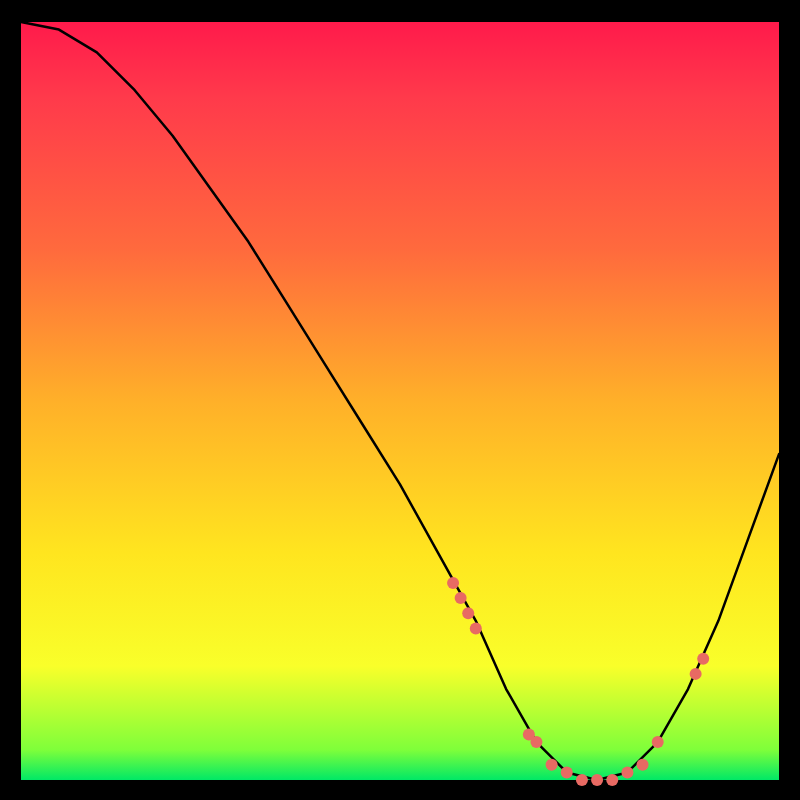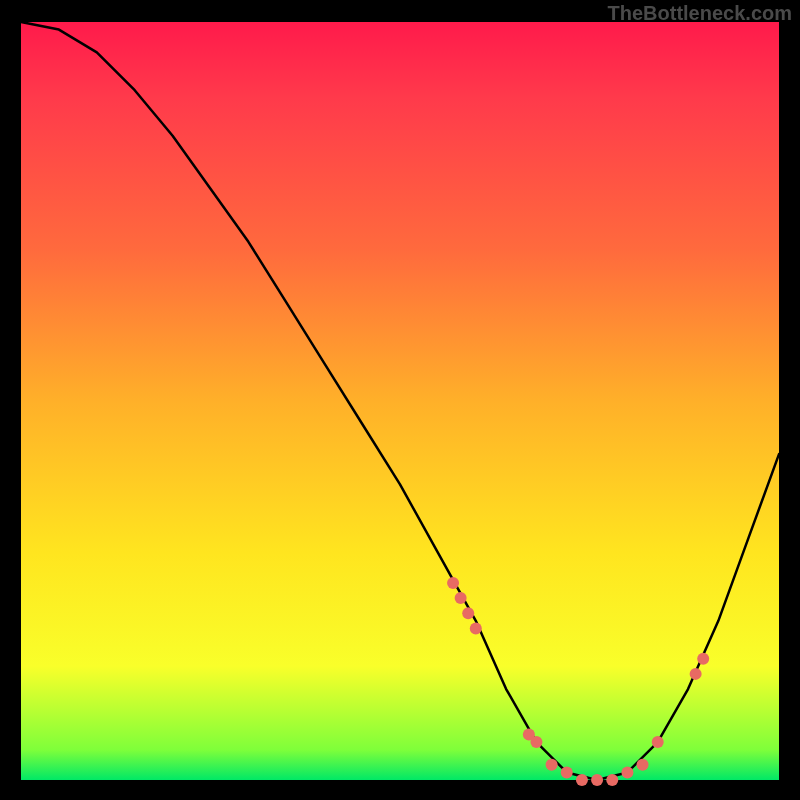--- a/index.html
+++ b/index.html
@@ -57,21 +57,20 @@
     top: 0;
     width: 758px;
     height: 758px;
     overflow: visible;
   }
 </style>
 </head>
 <body>
 
 <div class="container">
-  <div class="watermark">TheBottleneck.com</div>
 
   <div class="plot">
     <div class="gradient-bg"></div>
     <svg class="curve" viewBox="0 0 758 758" preserveAspectRatio="none">
       <path id="main-curve" fill="none" stroke="#000000" stroke-width="2.5" stroke-linecap="round" stroke-linejoin="round" d="M0.00 0.00 L37.90 7.58 L75.80 30.32 L113.70 68.22 L151.60 113.70 L189.50 166.76 L227.40 219.82 L265.30 280.46 L303.20 341.10 L341.10 401.74 L379.00 462.38 L416.90 530.60 L454.80 598.82 L485.12 667.04 L515.44 720.10 L545.76 750.42 L576.08 758.00 L606.40 750.42 L636.72 720.10 L667.04 667.04 L697.36 598.82 L727.68 515.44 L758.00 432.06"></path>
       <g id="highlight-dots">
           <circle cx="432.06" cy="560.92" r="6" fill="#e86a63"></circle>
           <circle cx="439.64" cy="576.08" r="6" fill="#e86a63"></circle>
           <circle cx="447.22" cy="591.24" r="6" fill="#e86a63"></circle>
           <circle cx="454.80" cy="606.40" r="6" fill="#e86a63"></circle>

